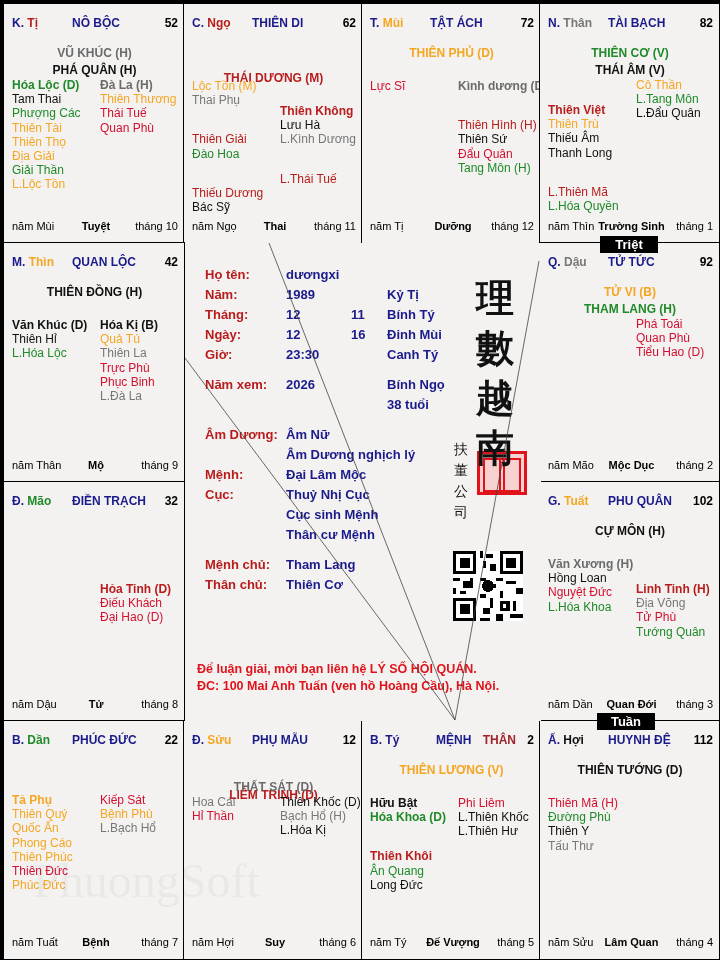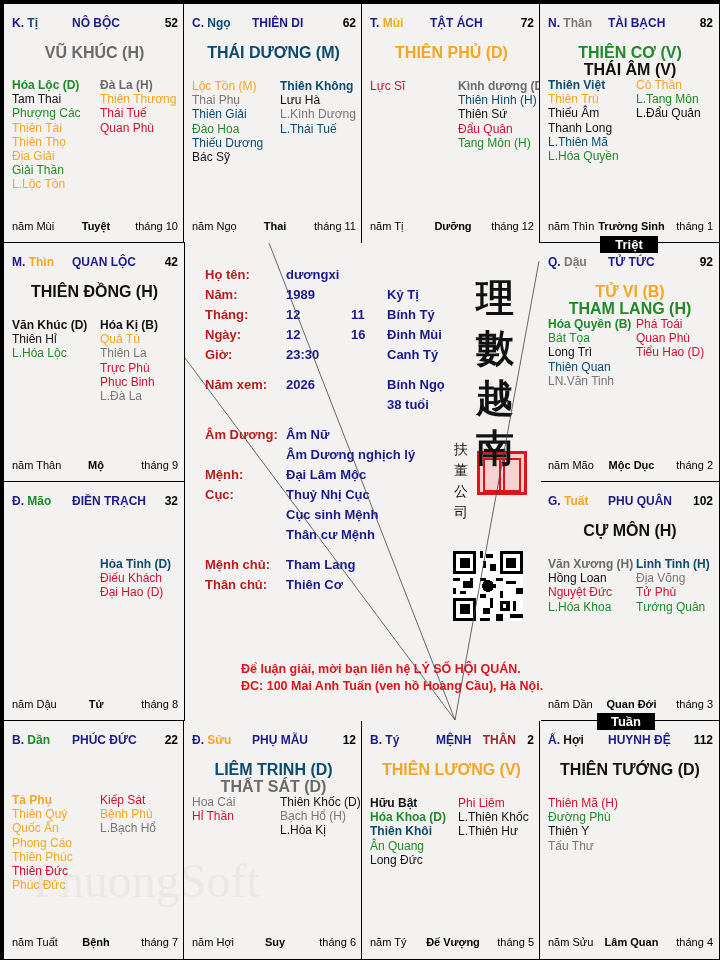--- a/index.html
+++ b/index.html
@@ -6,57 +6,58 @@
   html, body { width: 720px; height: 960px; background: #ffffff; overflow: hidden; }
   body { font-family: "Liberation Sans", sans-serif; font-size: 12px; color: #000; position: relative; }
   .board { position: absolute; left: 0; top: 0; width: 720px; height: 960px; background: #f1f0ee; border: 3px solid #000; }
   .cell { position: absolute; border: 1.5px solid #000; background: #f3f2f0; overflow: hidden; }
   .hdr { position: absolute; left: 6px; right: 4px; top: 12px; height: 16px; font-weight: bold; font-size: 12px; }
   .hdr .branch { position: absolute; left: 2px; top: 0; }
   .hdr .branch .pref { color: #1a1a8c; }
   .hdr .palace { position: absolute; left: 62px; top: 0; color: #1a1a8c; }
   .hdr .age { position: absolute; right: 2px; top: 0; color: #000; }
   .hdr .than { position: absolute; right: 20px; top: 0; color: #a0242a; }
-  .major { position: absolute; left: 1px; right: 0; text-align: center; font-weight: bold; font-size: 16px; line-height: 18px; }
+  .major { position: absolute; left: 1px; right: 0; text-align: center; font-weight: bold; font-size: 12px; line-height: 18px; }
   .stars { position: absolute; font-size: 12px; line-height: 14.2px; white-space: nowrap; }
   .stars div { height: 14.2px; }
   .b { font-weight: bold; }
   .foot { position: absolute; left: 8px; right: 4px; bottom: 9px; height: 14px; font-size: 11px; }
   .foot .yr { position: absolute; left: 0; }
   .foot .phase { position: absolute; left: 0; right: 0; text-align: center; font-weight: bold; }
   .foot .mo { position: absolute; right: 2px; }
   .tag { position: absolute; background: #000; color: #fff; font-weight: bold; font-size: 13px; text-align: center; width: 58px; height: 17px; line-height: 17px; z-index: 5; }
   .center { position: absolute; left: 182px; top: 240px; width: 356px; height: 478px; background: #f3f2f0; }
   .info { position: absolute; font-size: 13px; font-weight: bold; }
   .info .lbl { position: absolute; color: #b91c1c; white-space: nowrap; }
   .info .val { position: absolute; color: #1a1a8c; white-space: nowrap; text-align: center; }
-  .contact { position: absolute; left: 12px; top: 418px; color: #e0131b; font-weight: bold; font-size: 12.5px; line-height: 16.5px; white-space: nowrap; margin-left: 44px; }
+  .contact { position: absolute; left: 12px; top: 418px; color: #e0131b; font-weight: bold; font-size: 12.5px; line-height: 16.5px; white-space: nowrap; }
   .calli { position: absolute; left: 282px; top: 30px; width: 56px; font-family: "DejaVu Serif", serif; font-size: 38px; font-weight: bold; color: #111; line-height: 50px; text-align: center; }
   .small-cn { position: absolute; left: 266px; top: 196px; width: 20px; font-family: "DejaVu Serif", serif; font-size: 14px; line-height: 21px; color: #111; text-align: center; }
   .seal { position: absolute; left: 292px; top: 208px; width: 50px; height: 44px; border: 3px solid #e0131b; background: #f7d0d0; }
   .seal::before, .seal::after { content: ""; position: absolute; top: 4px; width: 18px; height: 30px; border: 2px solid #e0131b; }
   .seal::before { left: 3px; } .seal::after { right: 3px; }
   .qr { position: absolute; left: 268px; top: 308px; width: 70px; height: 70px; background: #fff; }
   .lines { position: absolute; left: 0; top: 0; width: 720px; height: 960px; pointer-events: none; z-index: 4; }
   .watermark { position: absolute; font-family: "Liberation Serif", serif; font-size: 48px; color: rgba(0,0,0,0.04); white-space: nowrap; z-index: 1; }
-  .c-org { color: #f5a623; } .c-red { color: #0c4a6e; } .c-grn { color: #1f8a2a; } .c-gry { color: #777; }
+  .c-org { color: #f5a623; } .c-red { color: #b91c1c; margin-top: 25px; } .c-grn { color: #1f8a2a; } .c-gry { color: #777; }
   .c-blk { color: #111; } .c-crim { color: #d41030; } .c-navy { color: #1a1a8c; } .c-dgry { color: #6b6b6b; }
 </style>
 </head>
 <body>
 
 <div class="board">
 
   <div class="cell" style="left:0;top:0;width:182px;height:241px;">
       <div class="hdr">
         <span class="branch"><span class="pref">K.</span> <span class="c-red">Tị</span></span>
         <span class="palace">NÔ BỘC</span>
         <span class="age">52</span>
       </div>
       <div class="major c-dgry" style="top:40px">VŨ KHÚC (H)</div>
+      <div class="major c-blk" style="top:57px">PHÁ QUÂN (H)</div>
       <div class="stars" style="left:8px;top:74px">
         <div class="c-grn b">Hóa Lộc (D)</div>
         <div class="c-blk">Tam Thai</div>
         <div class="c-grn">Phượng Các</div>
         <div class="c-org">Thiên Tài</div>
         <div class="c-org">Thiên Thọ</div>
         <div class="c-org">Địa Giải</div>
         <div class="c-grn">Giải Thần</div>
         <div class="c-org">L.Lộc Tồn</div>
       </div>
@@ -177,27 +178,20 @@
       </div>
     </div>
   <div class="cell" style="left:536px;top:239px;width:181px;height:241px;">
       <div class="hdr">
         <span class="branch"><span class="pref">Q.</span> <span class="c-gry">Dậu</span></span>
         <span class="palace">TỬ TỨC</span>
         <span class="age">92</span>
       </div>
       <div class="major c-org" style="top:40px">TỬ VI (B)</div>
       <div class="major c-grn" style="top:57px">THAM LANG (H)</div>
-      <div class="stars" style="left:8px;top:74px">
-        <div class="c-grn b">Hóa Quyền (B)</div>
-        <div class="c-grn">Bát Tọa</div>
-        <div class="c-blk">Long Trì</div>
-        <div class="c-red">Thiên Quan</div>
-        <div class="c-gry">LN.Văn Tinh</div>
-      </div>
       <div class="stars" style="left:96px;top:74px">
         <div class="c-crim">Phá Toái</div>
         <div class="c-crim">Quan Phù</div>
         <div class="c-crim">Tiểu Hao (D)</div>
       </div>
       <div class="foot">
         <span class="yr">năm Mão</span>
         <span class="phase">Mộc Dục</span>
         <span class="mo">tháng 2</span>
       </div>

